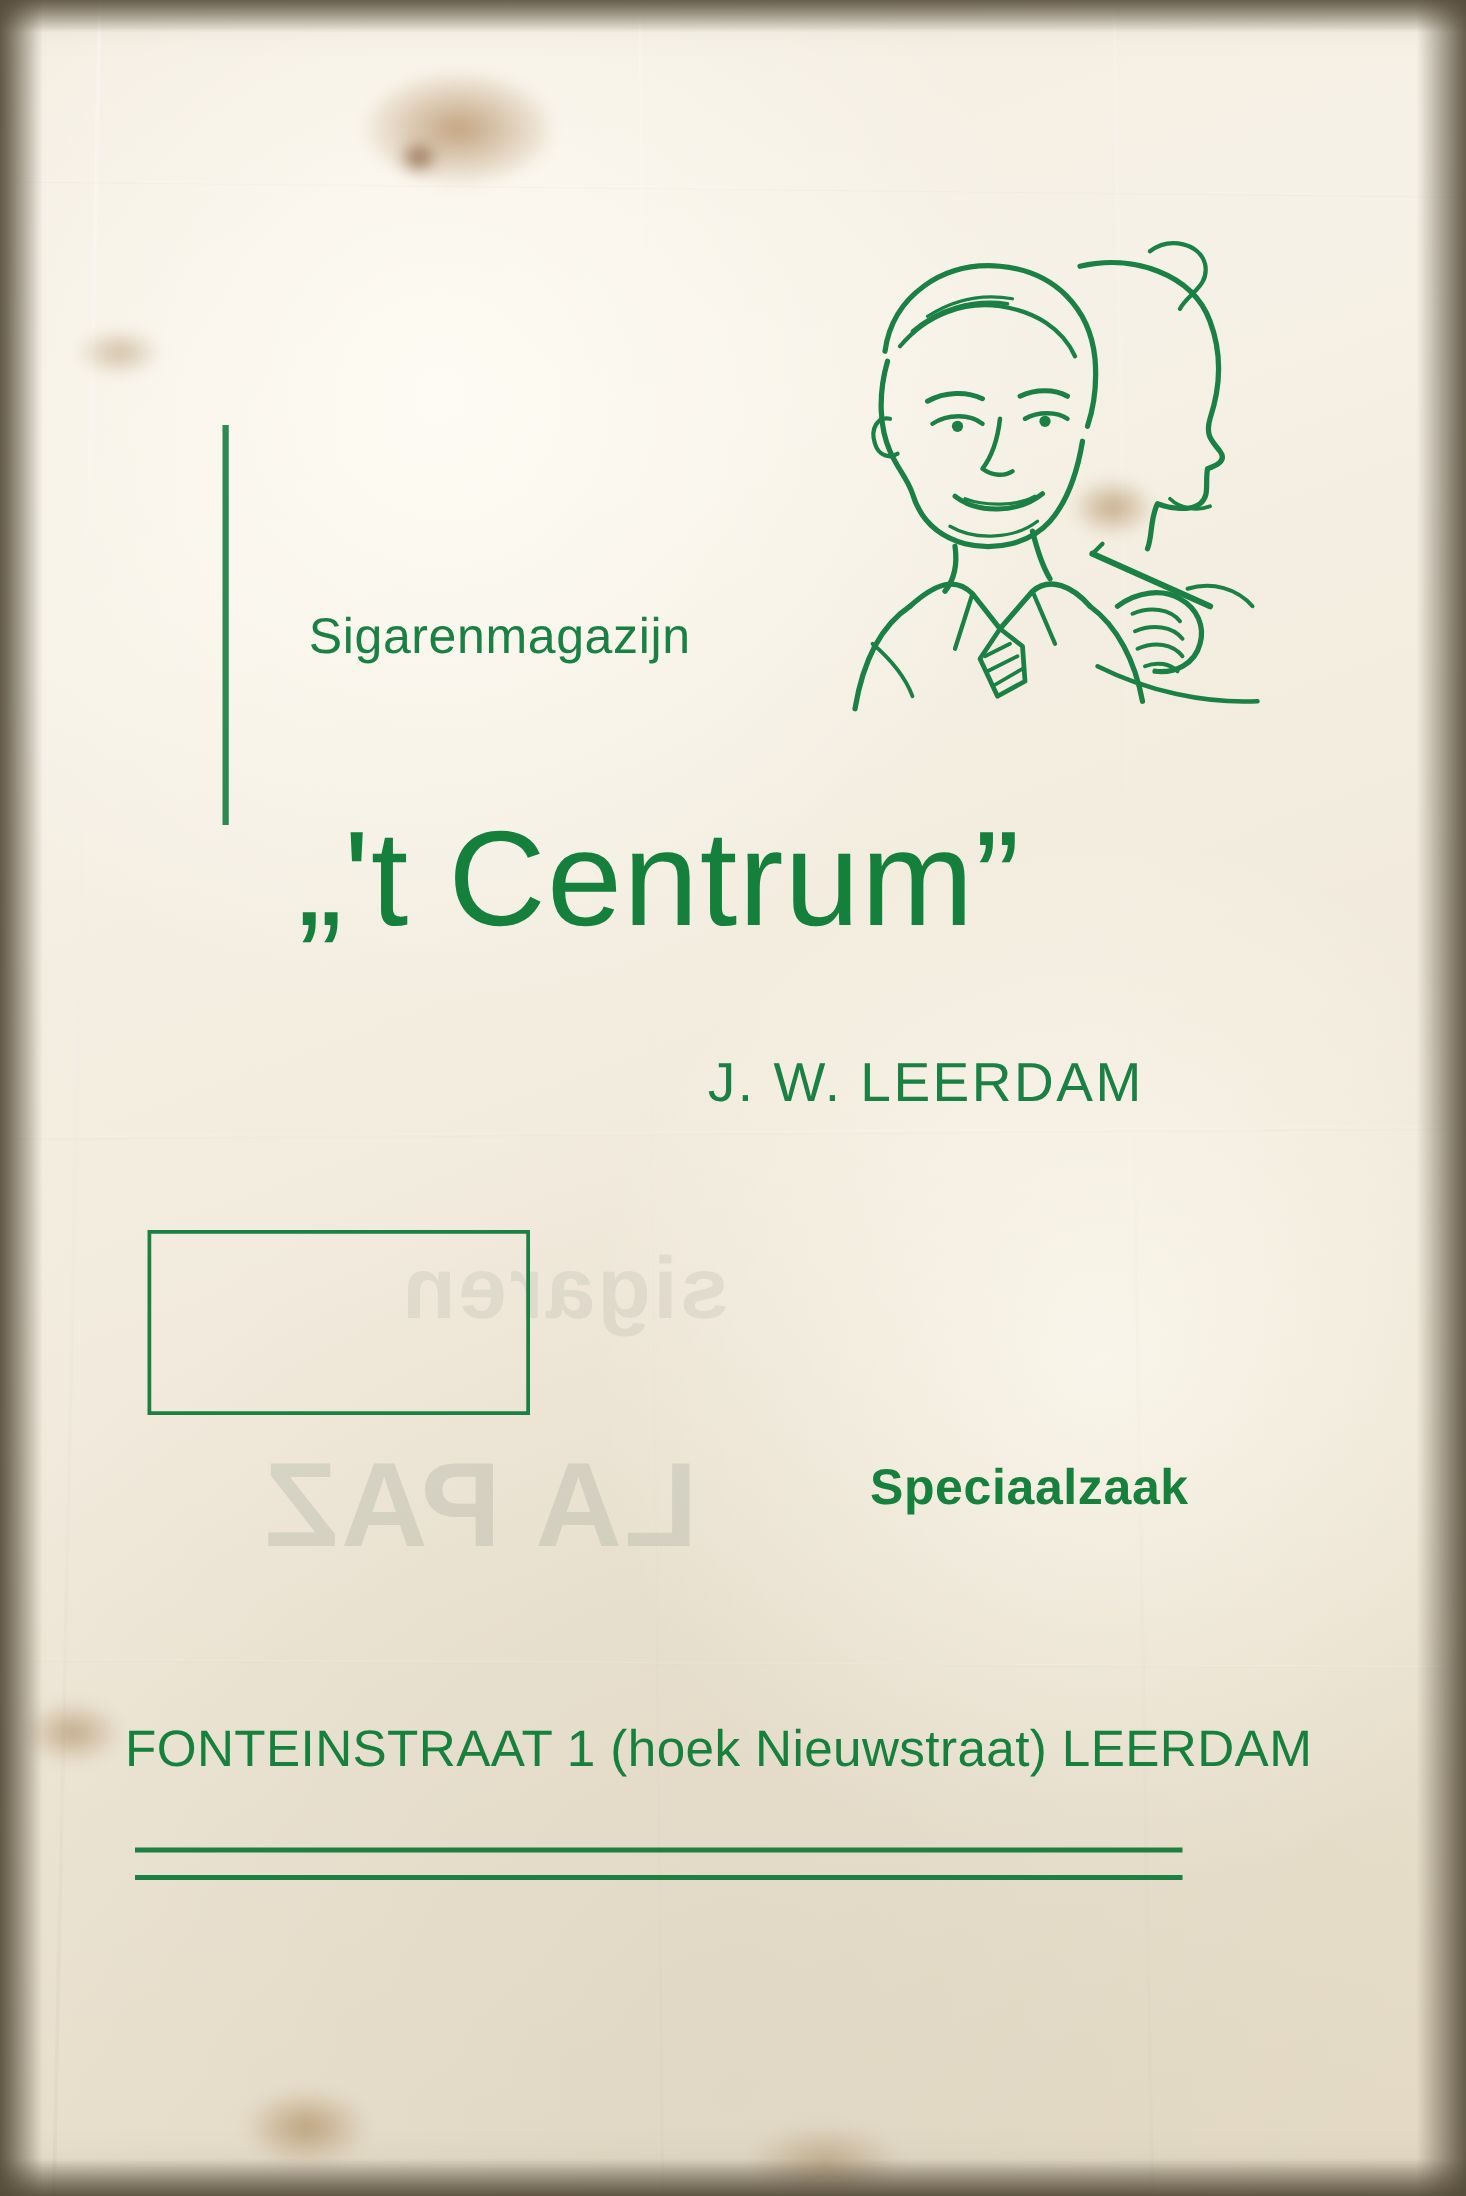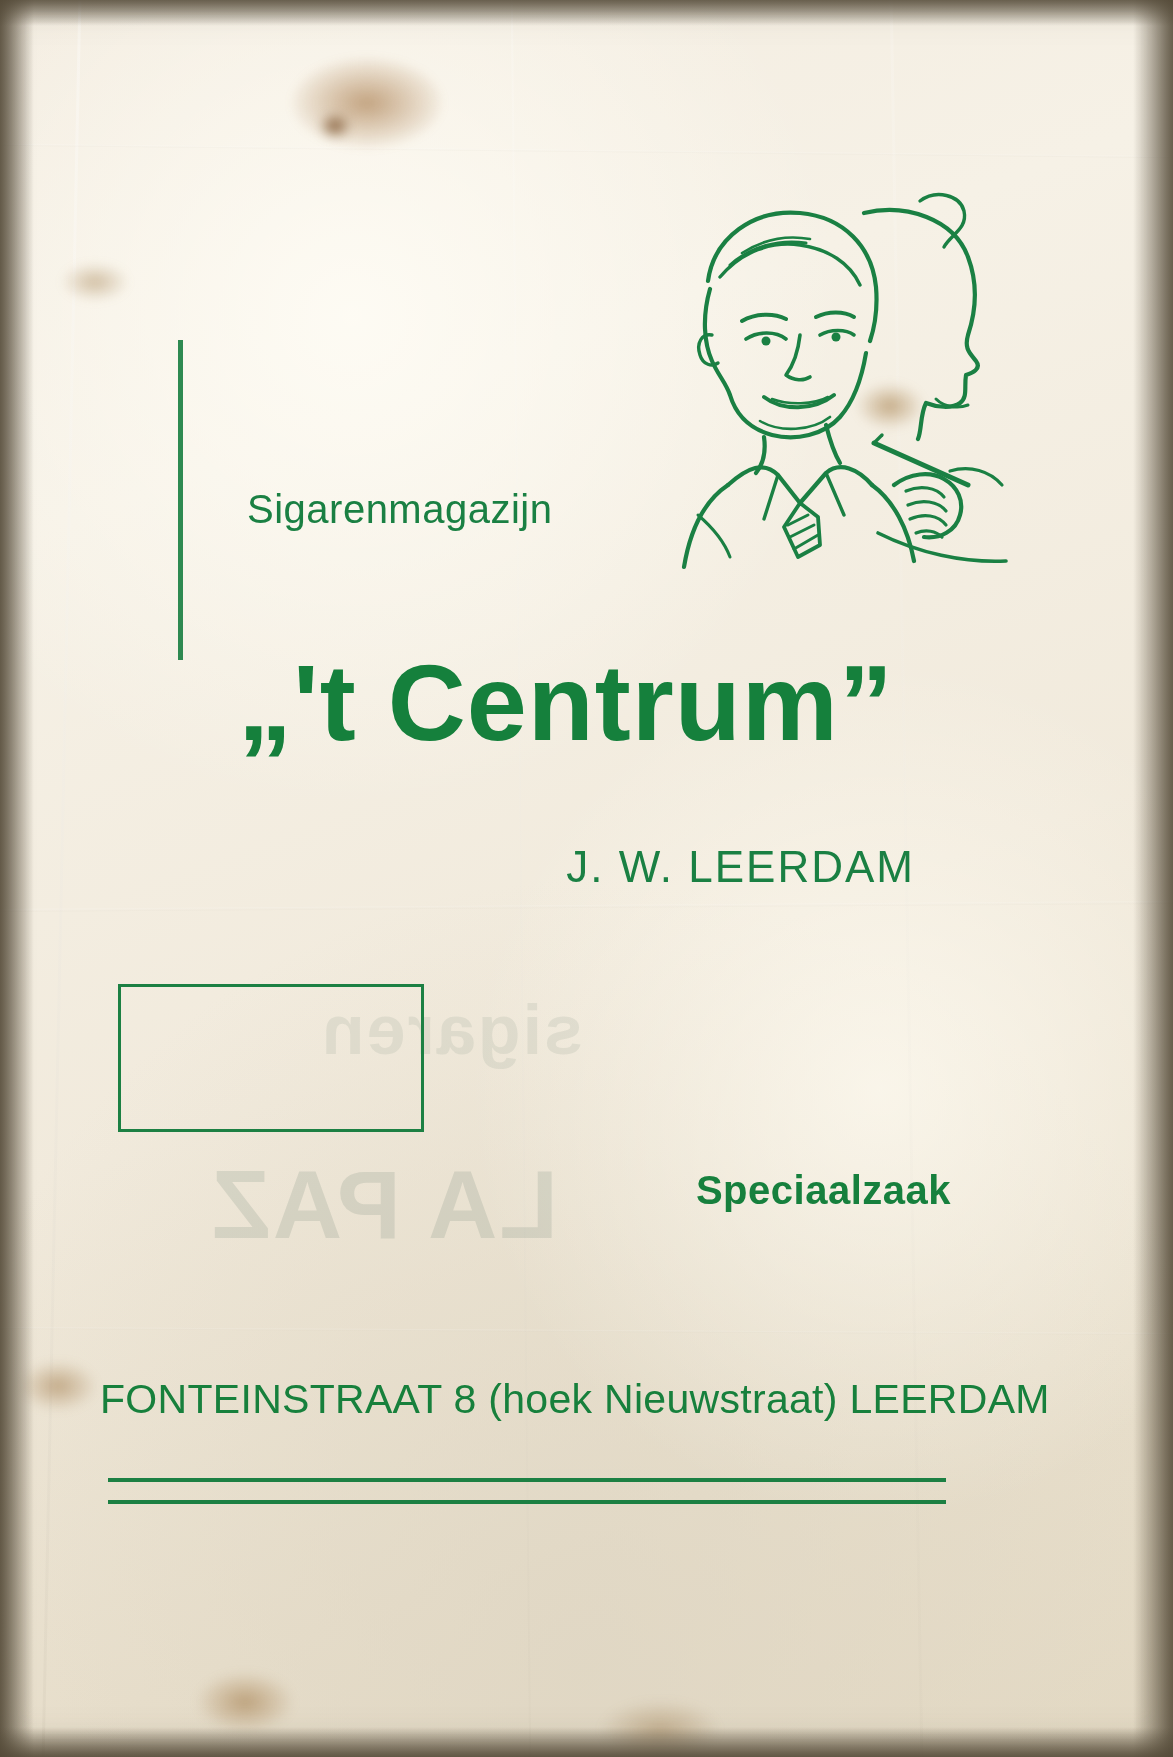--- a/index.html
+++ b/index.html
@@ -88,21 +88,21 @@
     font-size: 40px;
     letter-spacing: .5px;
     color: #1a8043;
     font-weight: 400;
   }
   .shopname {
     position: absolute;
     left: 238px;
     top: 640px;
     font-size: 108px;
-    font-weight: 700;
+    font-weight: 400;
     letter-spacing: 1px;
     color: #15803c;
     white-space: nowrap;
   }
   .owner {
     position: absolute;
     right: 258px;
     top: 842px;
     font-size: 44px;
     letter-spacing: 2px;
@@ -222,21 +222,21 @@
 
     <div class="owner">J. W. LEERDAM</div>
 
     <div class="speciality-box">
     </div>
 
     <div class="exclusive">
       <div class="l1">Speciaalzaak</div>
     </div>
 
-    <div class="address">FONTEINSTRAAT 8 (hoek Nieuwstraat)  LEERDAM</div>
+    <div class="address">FONTEINSTRAAT 1 (hoek Nieuwstraat)  LEERDAM</div>
     <div class="rule-bottom-1"></div>
     <div class="rule-bottom-2"></div>
 
     <div class="smoker">
       <svg viewBox="0 0 360 390" fill="none" stroke="#1a8043" stroke-width="4.2" stroke-linecap="round" stroke-linejoin="round">
 
         <path d="M196 28 C 238 18, 286 34, 300 72 C 312 104, 306 132, 300 150
                  C 296 164, 302 168, 308 176 C 314 184, 304 188, 298 190
                  C 296 202, 300 212, 292 218 C 284 224, 268 222, 258 218
                  C 252 230, 254 244, 250 254"></path>

